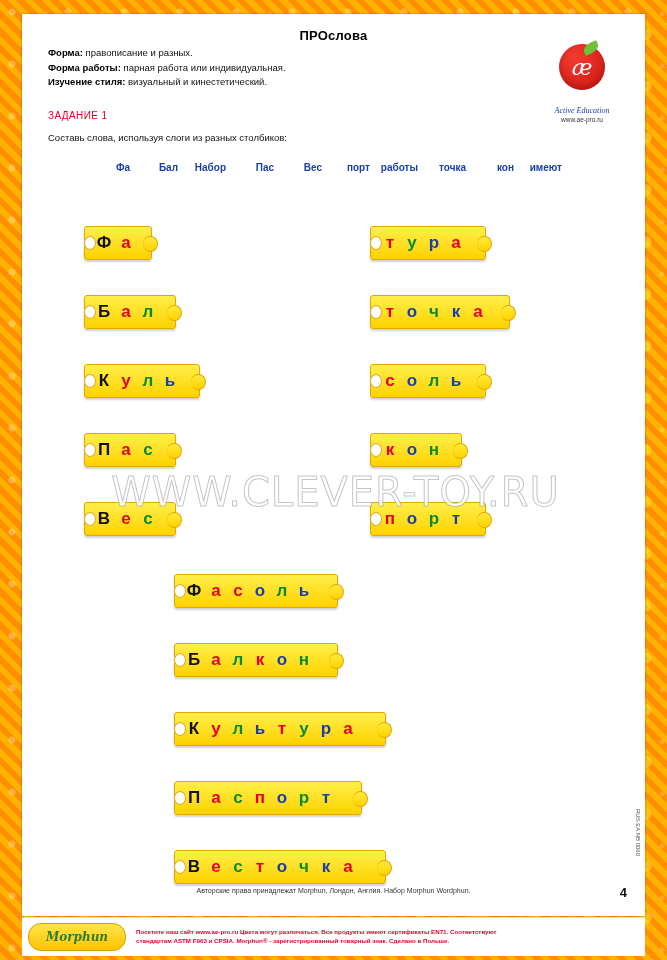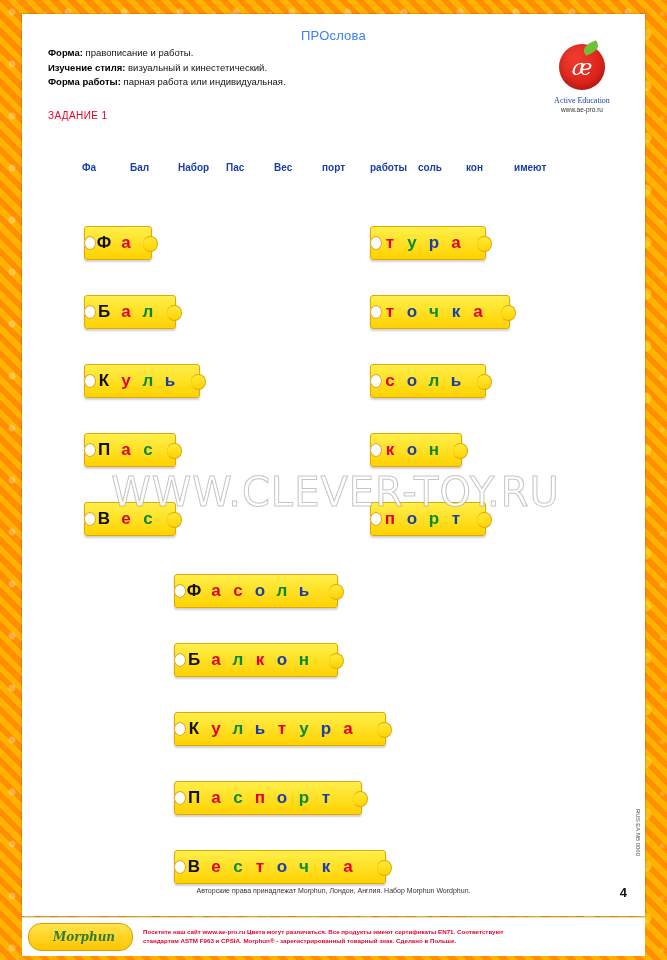--- a/index.html
+++ b/index.html
@@ -30,21 +30,21 @@
     position:absolute;
     left:22px;top:14px;right:22px;bottom:44px;
     background:#ffffff;
     box-shadow:0 0 2px rgba(0,0,0,.35);
   }
 
   
   .doc-title{
     position:absolute;left:0;right:0;top:14px;
     text-align:center;
-    font-size:13px;font-weight:normal;color:#3b82f6;
+    font-size:13px;font-weight:bold;color:#000000;
     letter-spacing:.2px;
   }
   .meta{
     position:absolute;left:26px;top:32px;
     font-size:9.5px;color:#111;line-height:1.55;
   }
   .meta b{color:#000;}
 
   
   .logo{
@@ -61,40 +61,40 @@
     position:absolute;inset:0;
     display:flex;align-items:center;justify-content:center;
     color:#fff;font-size:22px;font-style:italic;font-family:"DejaVu Serif",serif;
   }
   .logo-leaf{
     position:absolute;right:6px;top:-1px;
     width:16px;height:10px;background:#6fbf3a;
     border-radius:60% 10% 60% 10%;
     transform:rotate(-25deg);
   }
-  .logo-name{font-size:8px;color:#1a3faa;margin-top:6px;font-family:"Liberation Serif",serif;}
+  .logo-name{font-size:8px;font-style:italic;color:#1a3faa;margin-top:16px;font-family:"Liberation Serif",serif;}
   .logo-url{font-size:6.5px;color:#333;margin-top:1px;}
 
   
   .task-label{
     position:absolute;left:26px;top:96px;
     font-size:10px;font-weight:normal;color:#e4002b;letter-spacing:.4px;
   }
   .task-text{
     position:absolute;left:26px;top:118px;
     font-size:9.5px;color:#111;
   }
 
   
   .syl-row{
     position:absolute;left:60px;top:148px;right:30px;
     display:flex;
     font-size:10px;font-weight:bold;color:#1a3faa;
   }
-  .syl-row span{width:48px;text-align:left;}
+  .syl-row span{width:48px;text-align:right;}
 
   
   .piece{
     position:absolute;
     height:34px;
     background:linear-gradient(#ffef4a,#ffd200);
     border:1px solid #e0a800;
     border-radius:3px;
     box-shadow:0 2px 2px rgba(0,0,0,.18);
     display:flex;align-items:center;
@@ -157,70 +157,70 @@
     background:#ffffff;border-top:1px solid #ddd;
     display:flex;align-items:center;
   }
   .morphun-logo{
     width:96px;height:26px;margin-left:6px;
     background:linear-gradient(#ffe44a,#ffc400);
     border:1px solid #d79e00;border-radius:13px;
     display:flex;align-items:center;justify-content:center;
     font-family:"DejaVu Serif",serif;font-size:12px;font-weight:bold;color:#2e7d32;
     font-style:italic;
-    padding-left:7px;
   }
   .footer-text{
     margin-left:10px;font-size:6.2px;color:#e4002b;line-height:1.45;
     font-weight:bold;
   }
 </style>
 </head>
 <body>
 
 <div class="page-frame">
   <div class="frame-pattern"></div>
 </div>
 
 <div class="sheet">
 
   <div class="doc-title">ПРОслова</div>
 
   <div class="meta">
     <div>
-      <b>Форма:</b><span> правописание и работы.</span>
+      <b>Форма:</b><span> правописание и разных.</span>
+    </div>
+    <div>
+      <b>Форма работы:</b><span> парная работа или индивидуальная.</span>
     </div>
     <div>
       <b>Изучение стиля:</b><span> визуальный и кинестетический.</span>
-    </div>
-    <div>
-      <b>Форма работы:</b><span> парная работа или индивидуальная.</span>
     </div>
   </div>
 
   <div class="logo">
     <div class="logo-circle">
       <div class="logo-leaf"></div>
       <div class="ae">æ</div>
     </div>
     <div class="logo-name">Active Education</div>
     <div class="logo-url">www.ae-pro.ru</div>
   </div>
 
   <div class="task-label">ЗАДАНИЕ 1</div>
+  <div class="task-text">Составь слова, используя слоги из разных столбиков:</div>
 
   <div class="syl-row" id="syl-row">
       <span>Фа</span>
       <span>Бал</span>
       <span>Набор</span>
       <span>Пас</span>
       <span>Вес</span>
       <span>порт</span>
       <span>работы</span>
-      <span>соль</span>
+      <span>точка</span>
       <span>кон</span>
       <span>имеют</span>
     </div>
 
   <div id="pieces-layer">
       <div class="piece" style="left: 62px; top: 212px; width: 68px;">
         <div class="knob-l"></div>
         <div class="letters">
           <span class="c-black">Ф</span>
           <span class="c-red">а</span>

